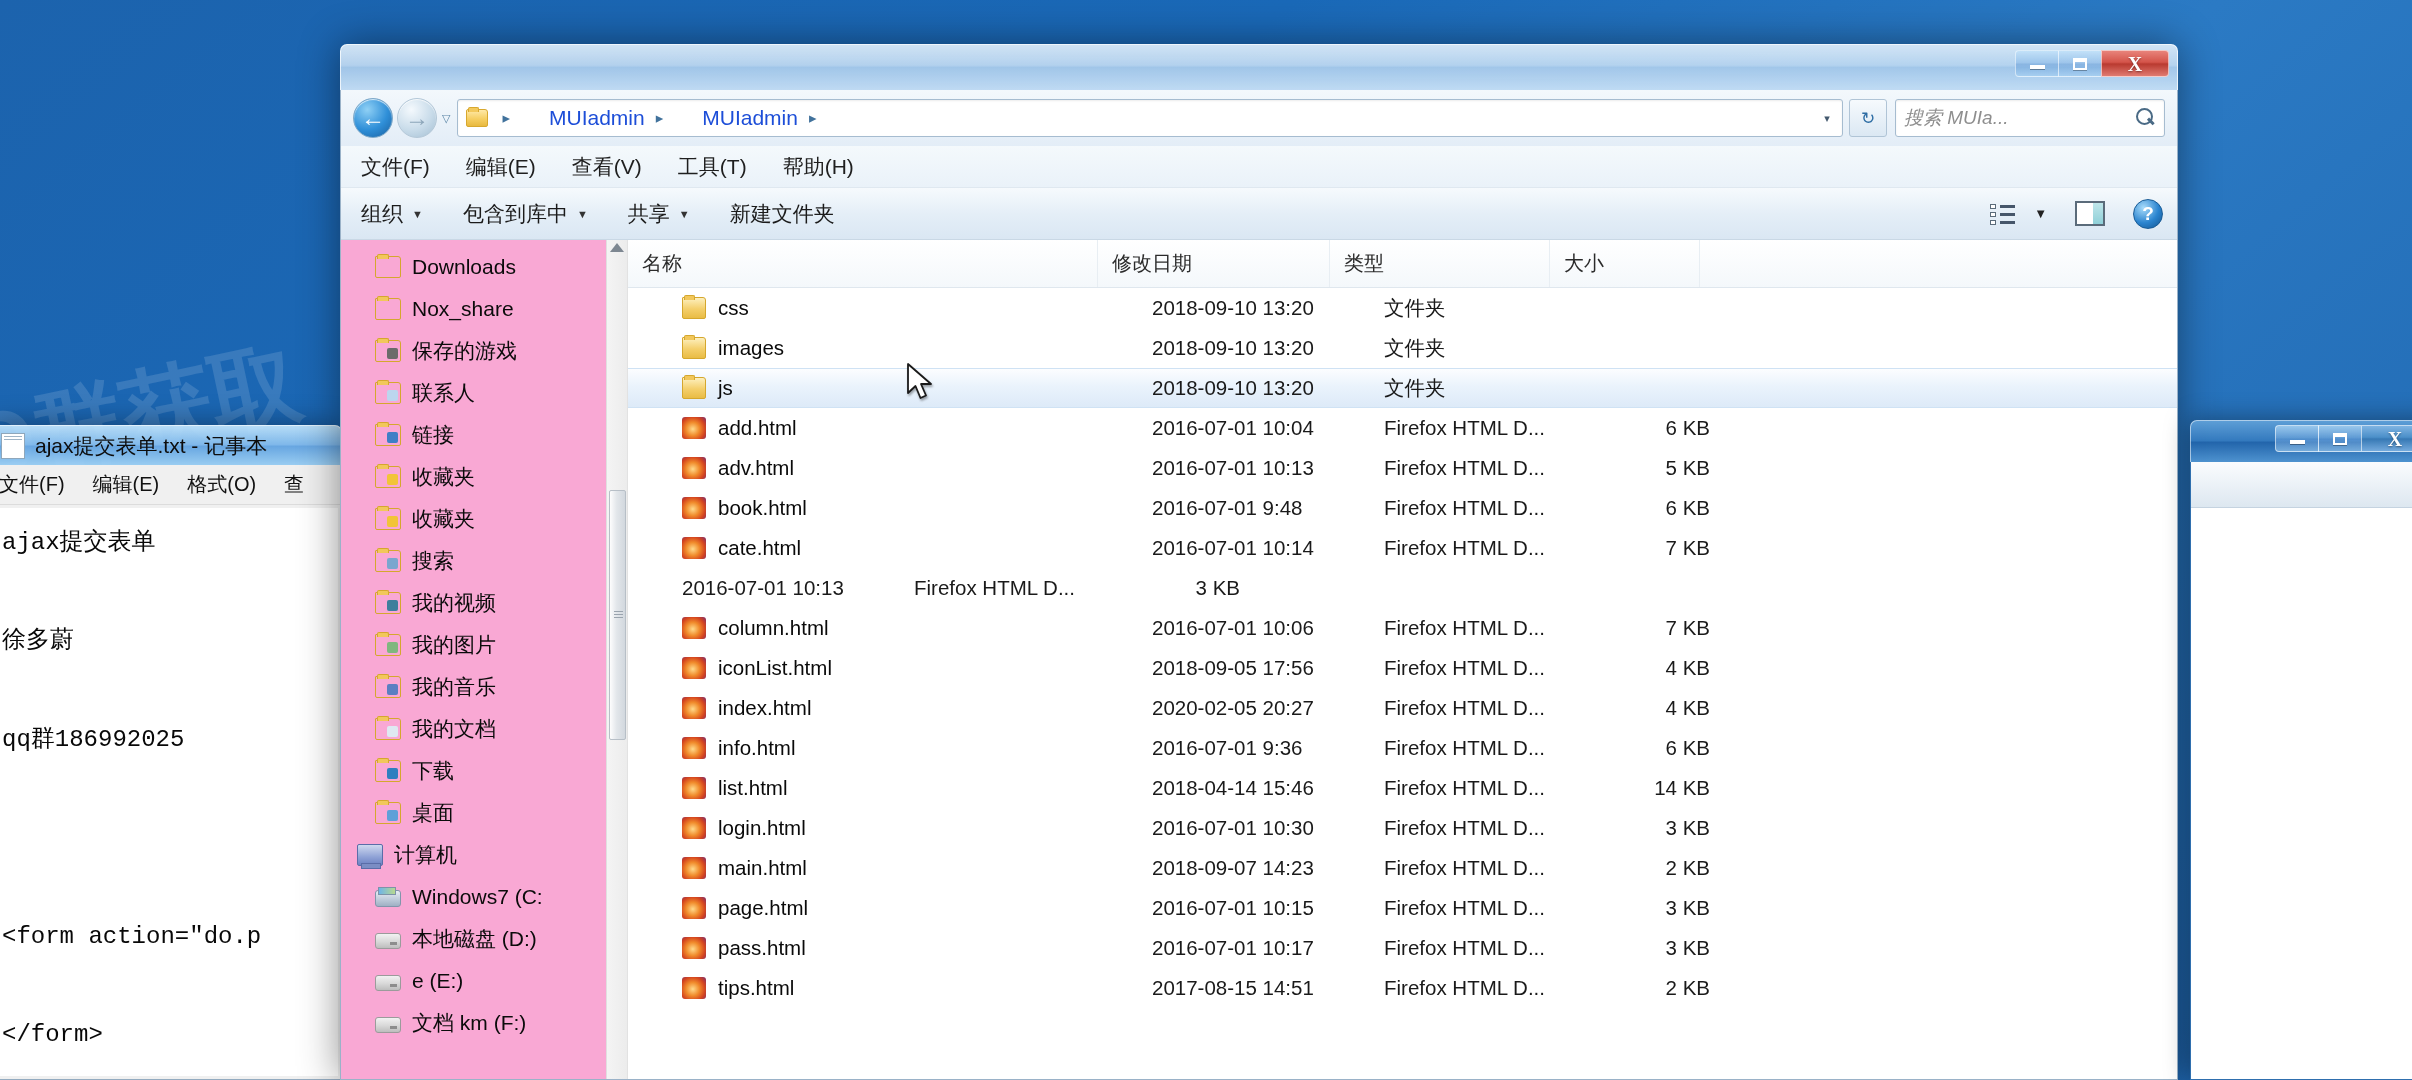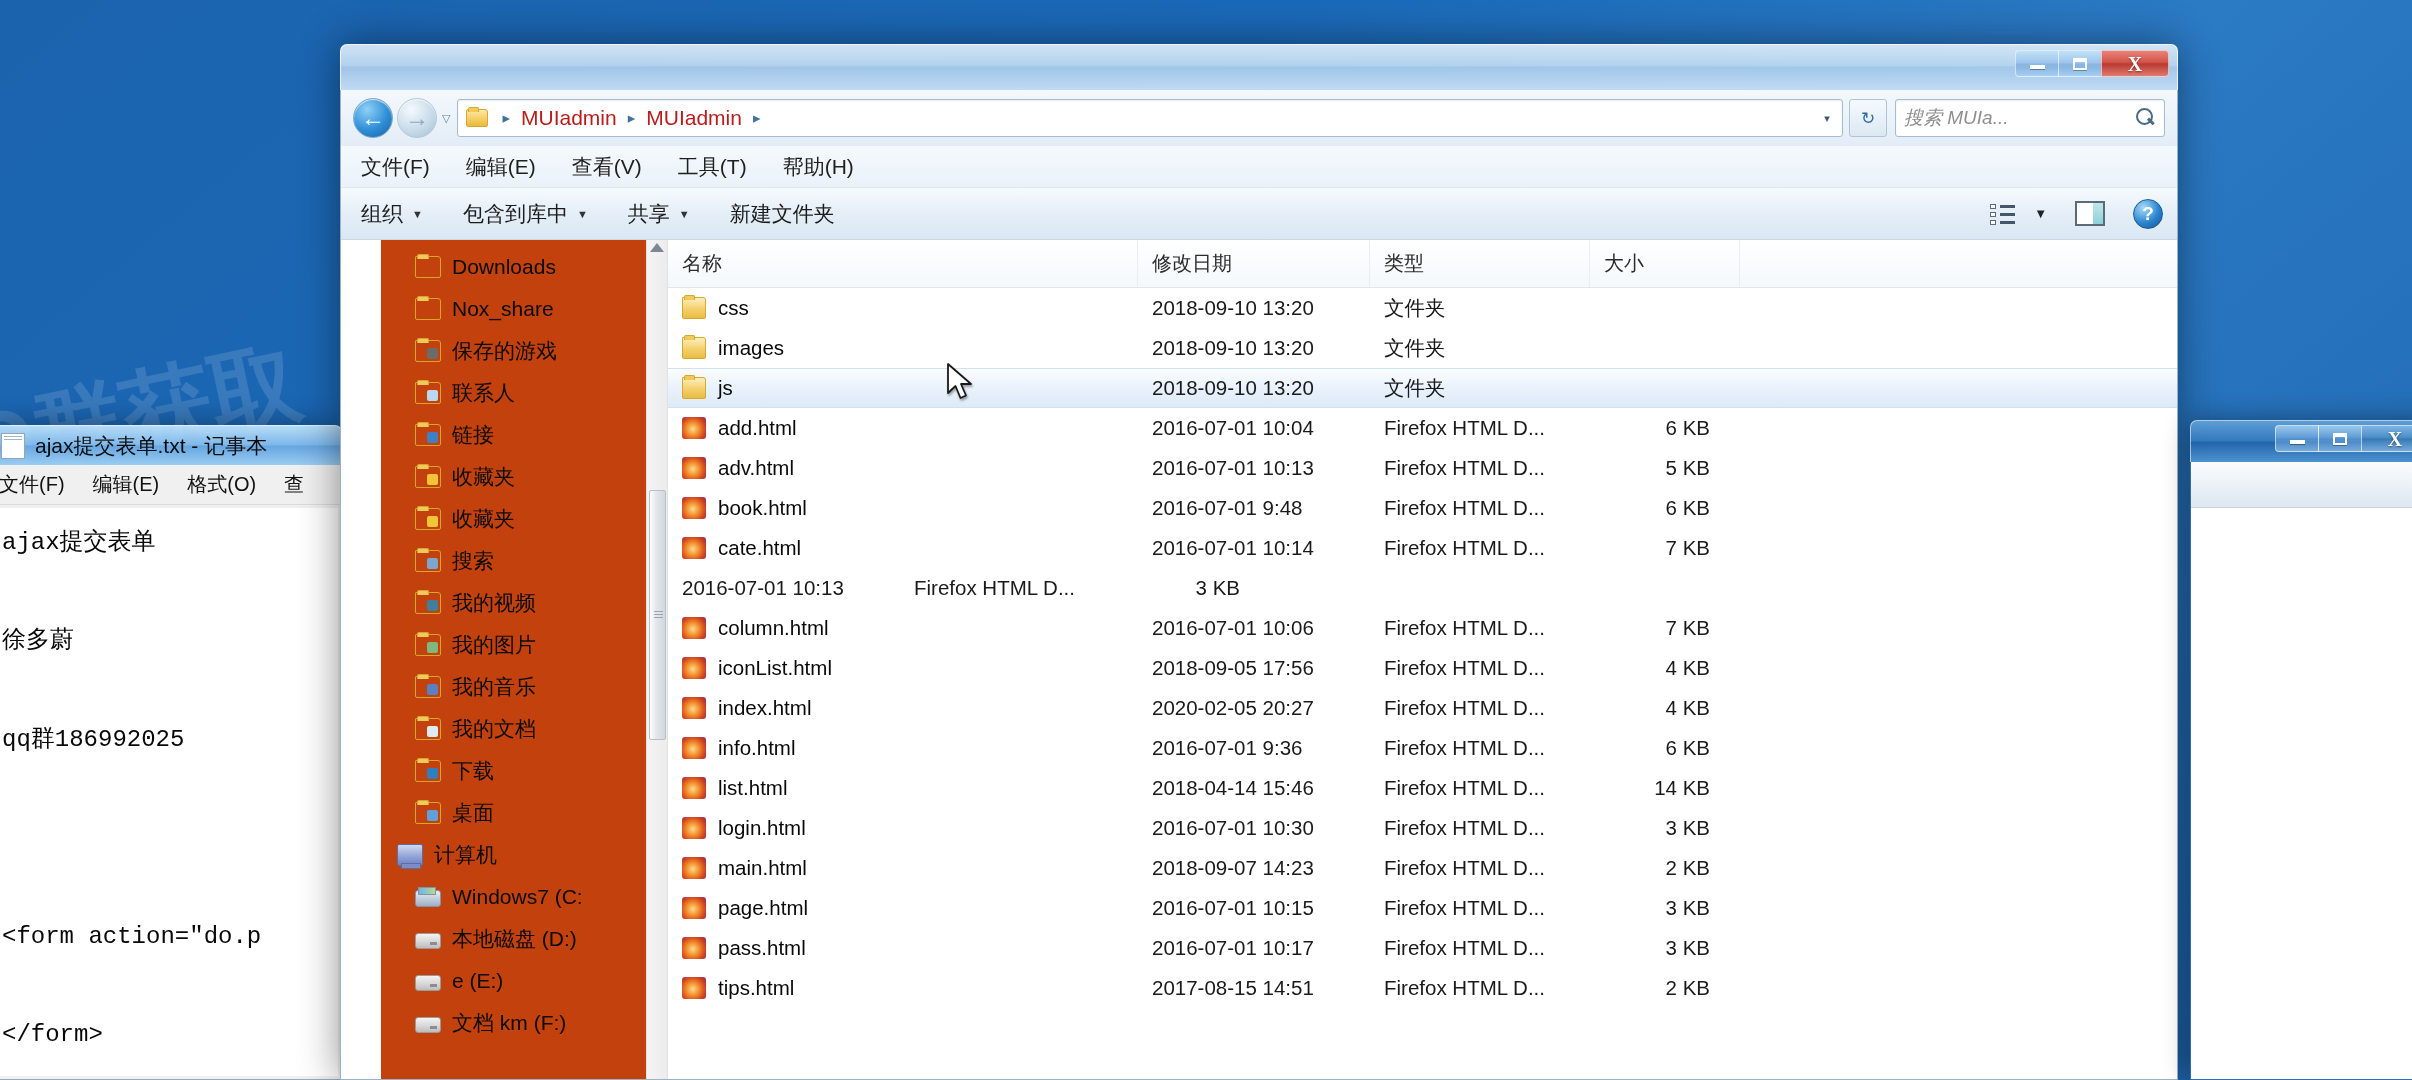--- a/index.html
+++ b/index.html
@@ -110,21 +110,21 @@
   .crumb-folder {
     width: 22px; height: 18px; margin: 0 6px 0 2px;
     background: linear-gradient(180deg, #ffe9a8 0%, #f6cf63 55%, #e8b93f 100%);
     border: 1px solid #d8a82e; border-radius: 2px 3px 2px 2px;
     position: relative;
   }
   .crumb-folder::before {
     content:''; position:absolute; left:1px; top:-3px; width:9px; height:4px;
     background:#f3c95c; border:1px solid #d8a82e; border-bottom:none; border-radius:2px 2px 0 0;
   }
-  .crumb { font-size: 21px; color: #b91c1c; padding: 0 3px; white-space: nowrap; }
+  .crumb { font-size: 21px; color: #1d4ed8; padding: 0 3px; white-space: nowrap; margin-left: 28px; }
   .crumb-sep { font-size: 15px; color: #41729c; padding: 0 8px; }
   .addr-caret { width: 26px; text-align: center; color: #43596e; font-size: 11px; }
   .refresh-btn {
     width: 38px; height: 38px; margin-left: 6px;
     background: linear-gradient(180deg, #f6fafd 0%, #dbe8f3 100%);
     border: 1px solid #b0c4d6; border-radius: 3px;
     display: flex; align-items: center; justify-content: center;
     color: #2e6da4; font-size: 17px;
   }
   .search-box {
@@ -183,24 +183,23 @@
     background: radial-gradient(circle at 34% 28%, #a8dcfb 0%, #2b84cf 55%, #12538f 100%);
     color: #fff; font-size: 19px; font-weight: bold;
     display: flex; align-items: center; justify-content: center;
     border: 1px solid #1a5c96;
   }
 
   .content-area { flex: 1; display: flex; overflow: hidden; background: #fff; }
 
   
   .navpane {
-    width: 287px; background: #c2410c;
+    width: 287px; background: #f9a8d4;
     position: relative; overflow: hidden;
     border-right: 1px solid #e2e2e2;
-    margin-left: 40px;
   }
   .nav-list { padding-top: 6px; }
   .nav-item {
     height: 42px; display: flex; align-items: center;
     padding-left: 34px; font-size: 21px; color: #0b0b0b;
     white-space: nowrap;
   }
   .nav-item.lvl0 { padding-left: 16px; }
   .nav-ico { width: 26px; height: 22px; margin-right: 11px; flex-shrink: 0; position: relative; }
   .ico-folder {
@@ -268,21 +267,21 @@
     font-size: 20px; color: #2b2b2b;
   }
   .col-head > div { padding-left: 14px; border-right: 1px solid #e8eef3; height: 100%; display: flex; align-items: center; }
   .c-name { width: 470px; }
   .c-date { width: 232px; }
   .c-type { width: 220px; }
   .c-size { width: 150px; }
   .rows { flex: 1; overflow: hidden; }
   .frow {
     height: 40px; display: flex; align-items: center;
-    font-size: 20.5px; color: #0a0a0a;
+    font-size: 20.5px; color: #0a0a0a; padding-left: 40px;
   }
   .frow.hover {
     background: linear-gradient(180deg, #fcfdff 0%, #eaf3fc 45%, #ddeaf8 100%);
     border-top: 1px solid #cfe2f4; border-bottom: 1px solid #cfe2f4;
   }
   .frow > div { padding-left: 14px; }
   .f-name { width: 470px; display: flex; align-items: center; }
   .f-date { width: 232px; color: #1a1a1a; }
   .f-type { width: 220px; color: #1a1a1a; }
   .f-size { width: 150px; text-align: right; padding-right: 30px; color: #1a1a1a; }

